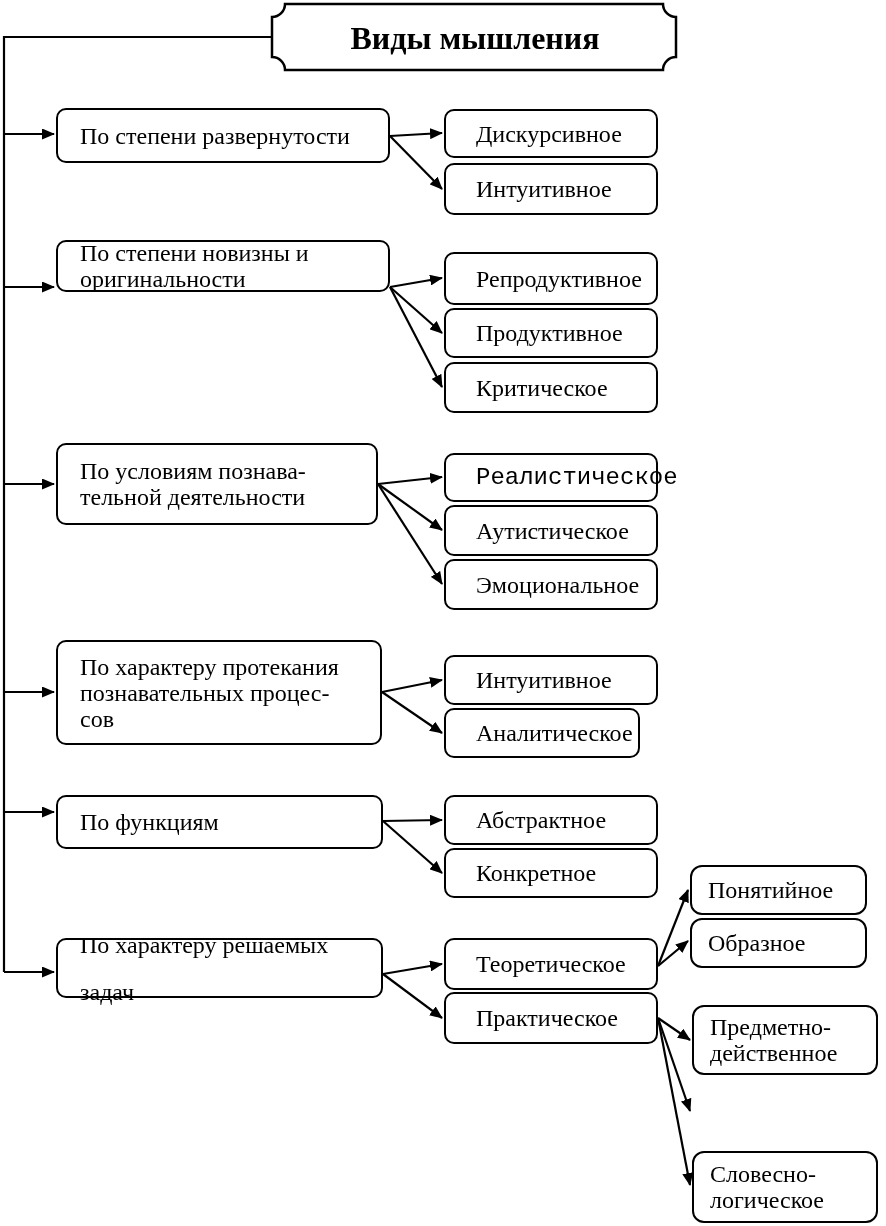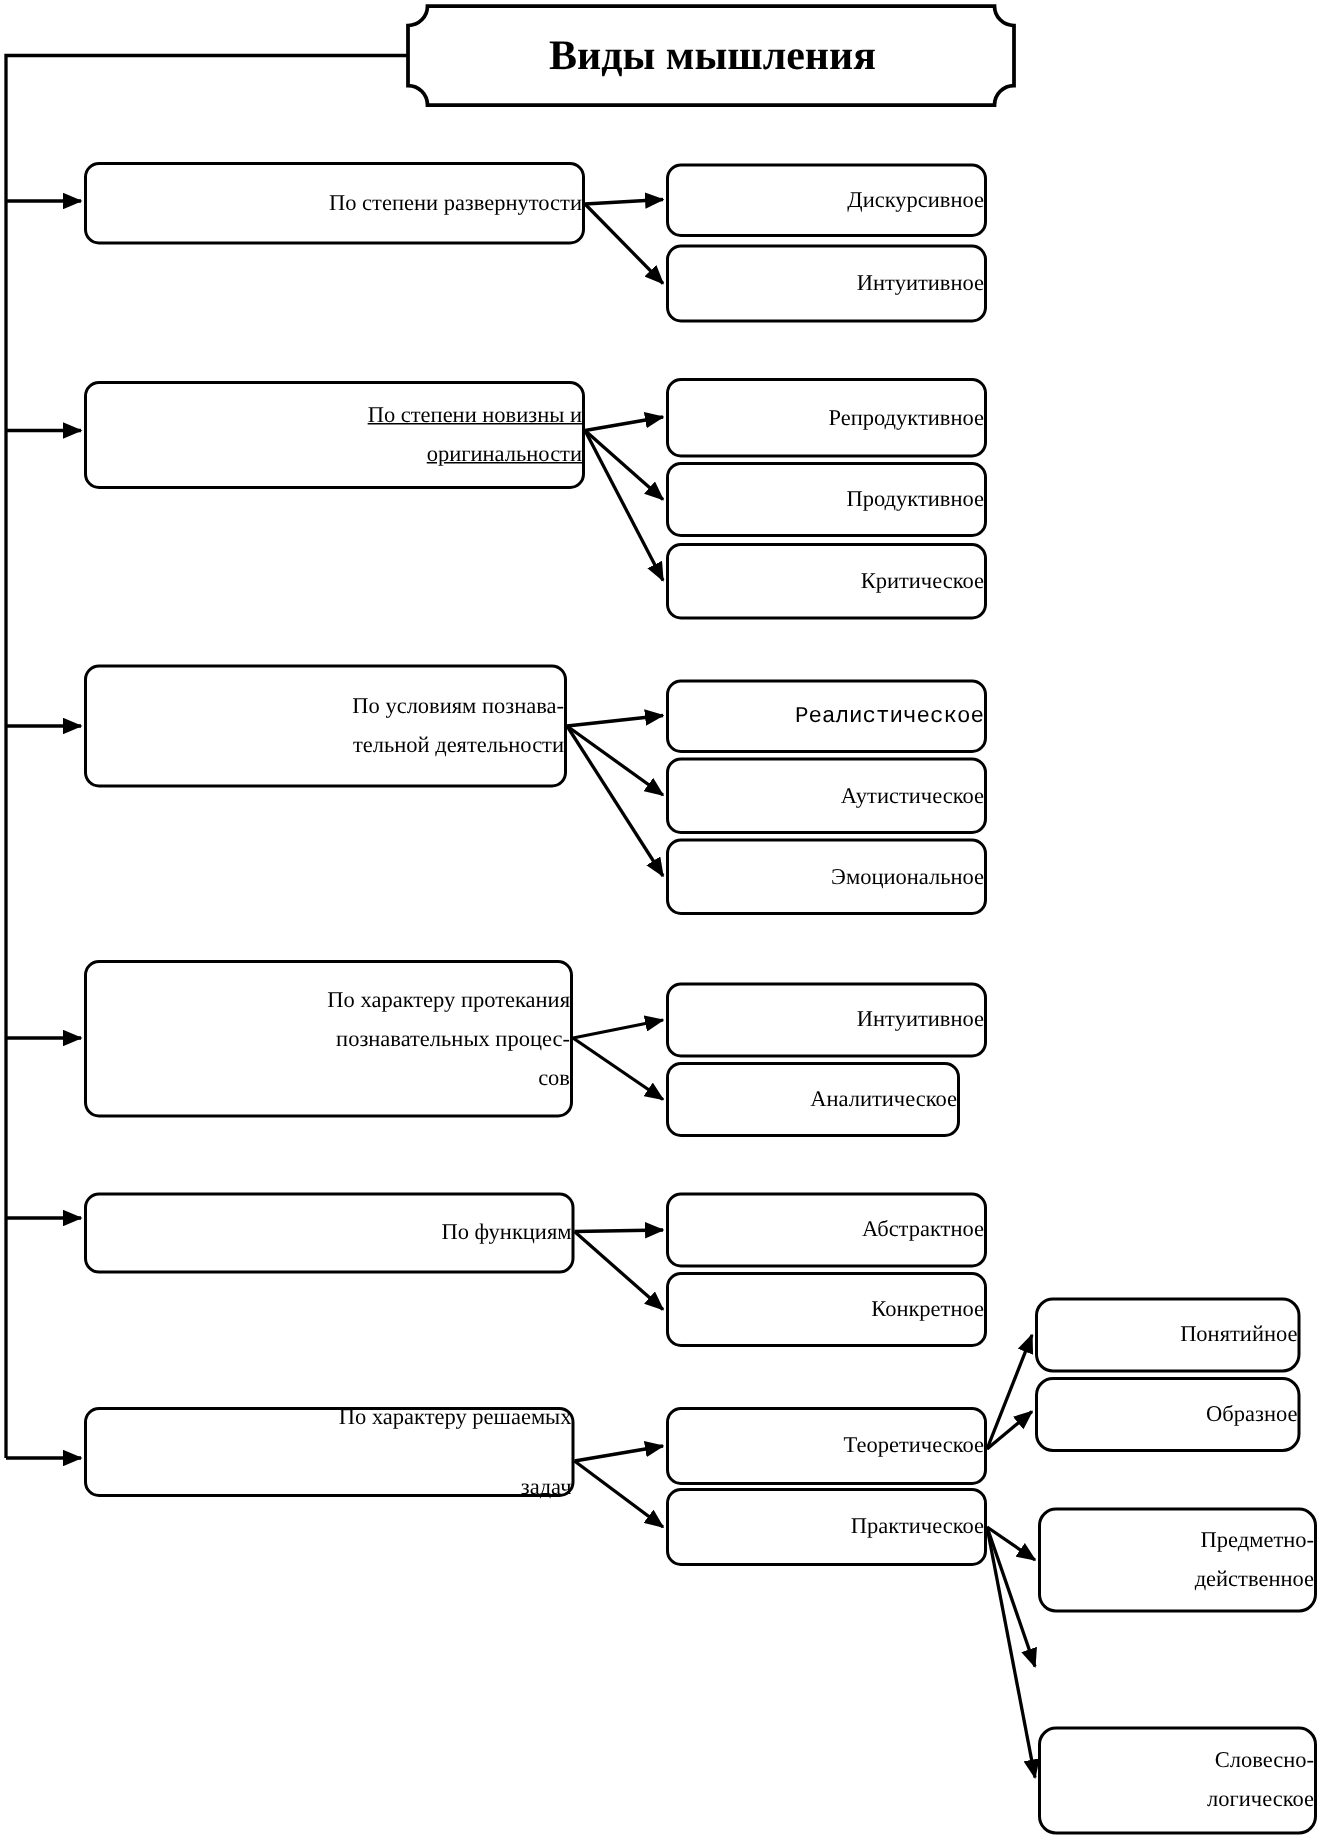--- a/index.html
+++ b/index.html
@@ -1,43 +1,43 @@
 <!DOCTYPE html>
 <html><head>
 <meta charset="utf-8">
 <style>
   html,body{margin:0;padding:0;background:#fff;}
   #canvas{position:relative;width:886px;height:1226px;background:#ffffff;overflow:hidden;
           font-family:"Liberation Serif", serif;color:#000;}
   .box{position:absolute;background:#fff;border:2px solid #000;border-radius:10px;
        box-sizing:border-box;display:flex;flex-direction:column;justify-content:center;z-index:1;}
-  .box .tl{font-size:15px;line-height:26px;white-space:nowrap;text-align:right;}
+  .box .tl{font-size:24px;line-height:26px;white-space:nowrap;}
   .cat{padding-left:22px;}
   .mid{padding-left:30px;}
   .rt{padding-left:16px;border-radius:12px;}
   #title-text{position:absolute;left:270px;top:2px;width:410px;height:72px;z-index:2;
               display:flex;align-items:center;justify-content:center;
-              font-size:28px;font-weight:bold;}
+              font-size:32px;font-weight:bold;}
   #title-shape{position:absolute;left:270px;top:2px;z-index:1;}
   #connectors{position:absolute;left:0;top:0;z-index:5;pointer-events:none;}
 </style>
 </head>
 <body>
 
 <div id="canvas">
 
   <svg id="title-shape" width="410" height="72" viewBox="0 0 410 72">
     <path d="M 15 2 H 393 A 13 13 0 0 0 406 15 V 55 A 13 13 0 0 0 393 68 H 15 A 13 13 0 0 0 2 55 V 15 A 13 13 0 0 0 15 2 Z" fill="#ffffff" stroke="#000000" stroke-width="2.5"></path>
   </svg>
   <div id="title-text">Виды мышления</div>
 
   <div class="box cat" style="left:56px;top:108px;width:334px;height:55px;">
     <div class="tl">По степени развернутости</div>
   </div>
-  <div class="box cat" style="left:56px;top:254px;width:334px;height:72px;text-decoration:underline;">
+  <div class="box cat" style="left:56px;top:240px;width:334px;height:52px;">
     <div class="tl">По степени новизны и</div>
     <div class="tl">оригинальности</div>
   </div>
   <div class="box cat" style="left:56px;top:443px;width:322px;height:82px;">
     <div class="tl">По условиям познава-</div>
     <div class="tl">тельной деятельности</div>
   </div>
   <div class="box cat" style="left:56px;top:640px;width:326px;height:105px;">
     <div class="tl">По характеру протекания</div>
     <div class="tl">познавательных процес-</div>

